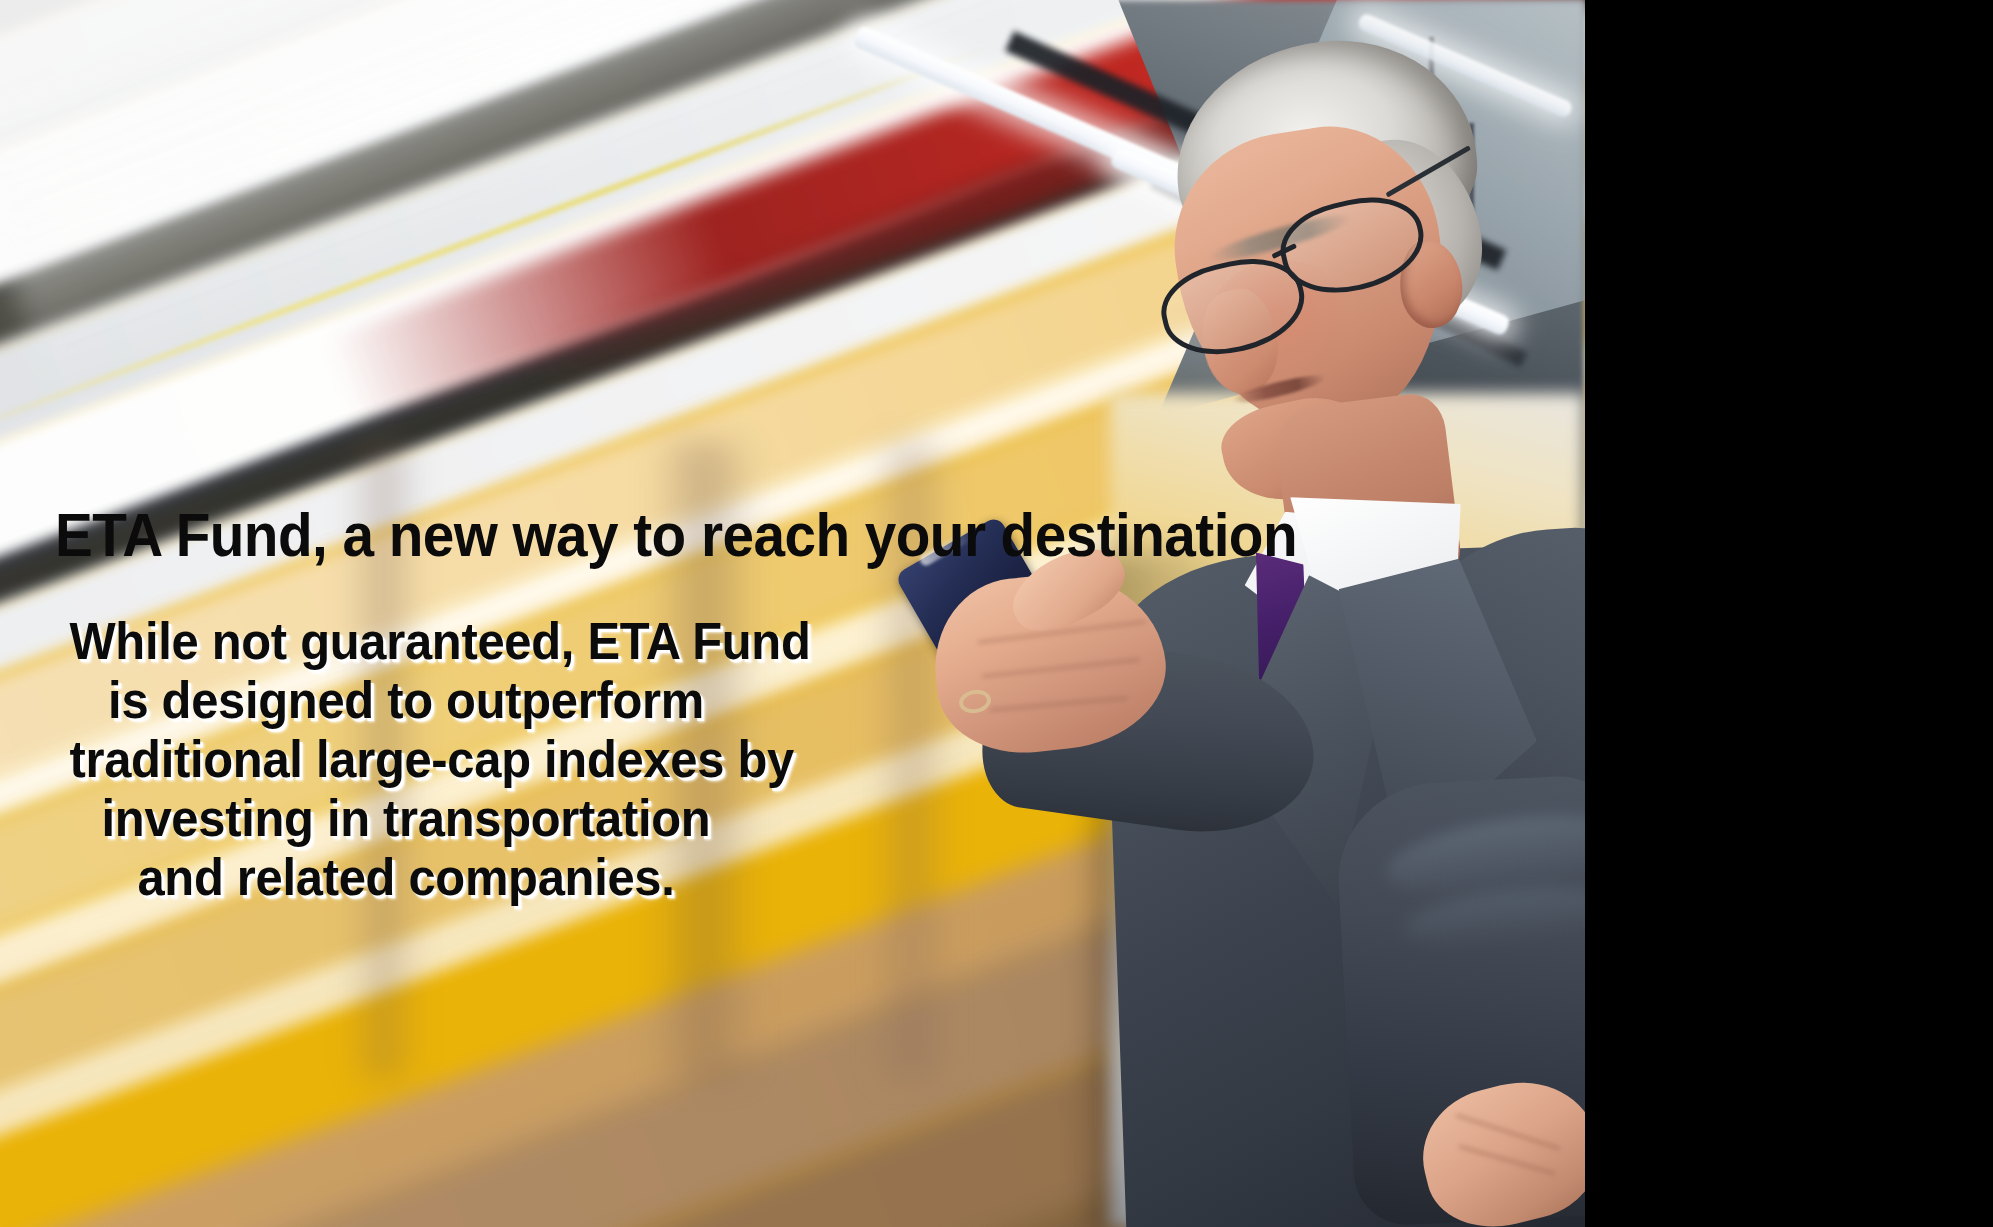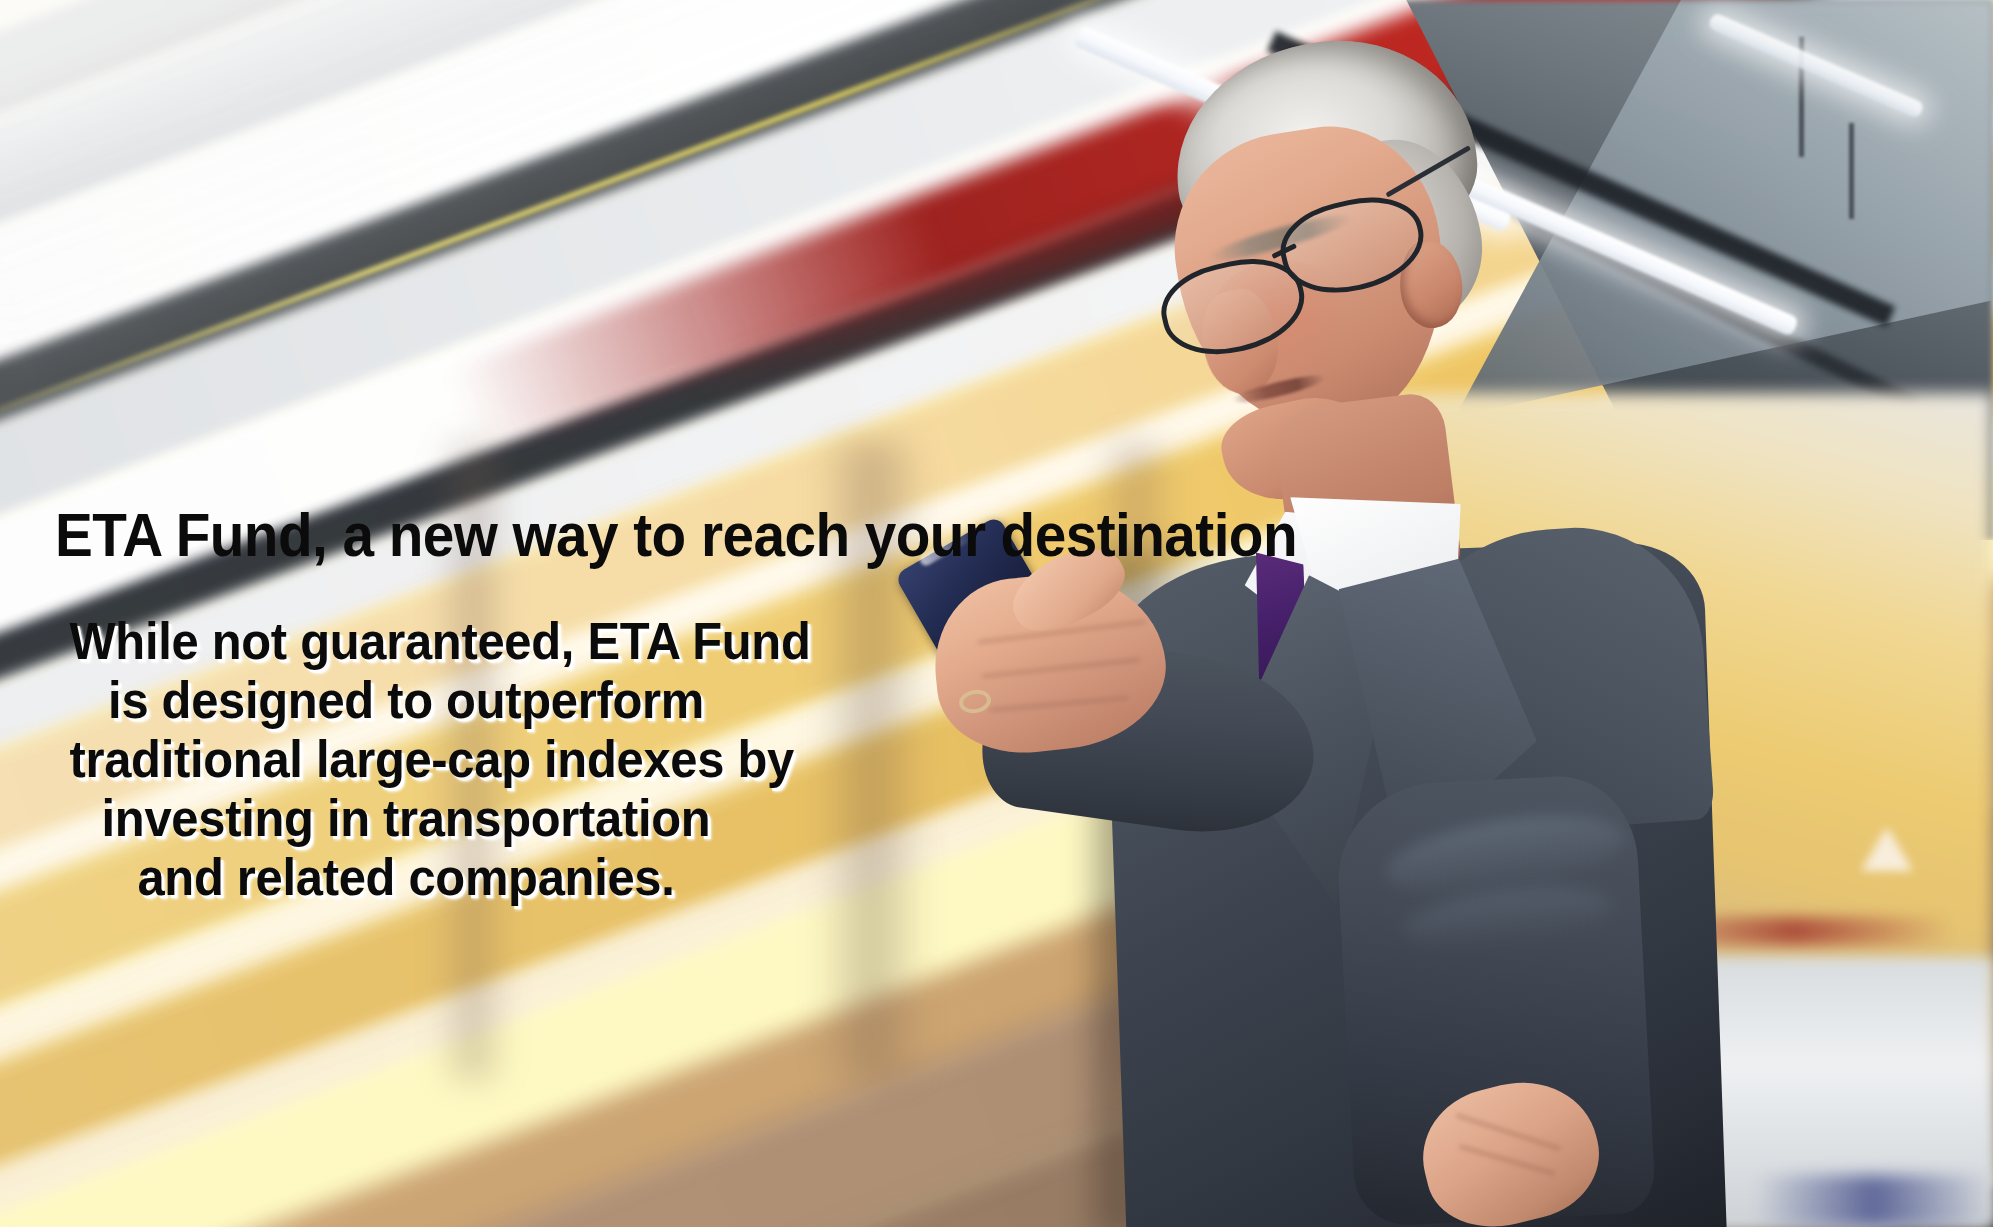--- a/index.html
+++ b/index.html
@@ -1,21 +1,21 @@
 <!DOCTYPE html>
 <html><head>
 <meta charset="utf-8">
 <style>
   html,body{margin:0;padding:0;background:#000;}
   #stage{
     position:relative;
-    width:1993px;height:1227px;
+    width:1585px;height:1227px;
     overflow:hidden;
     font-family:"Liberation Sans","DejaVu Sans",sans-serif;
-    background:#fef9c3;
+    background:#eab308;
   }
 
   
   .bg{position:absolute;inset:0;}
 
   
   .layer-base{
     background:
       linear-gradient(168deg,
         #f2f0ee 0%,

